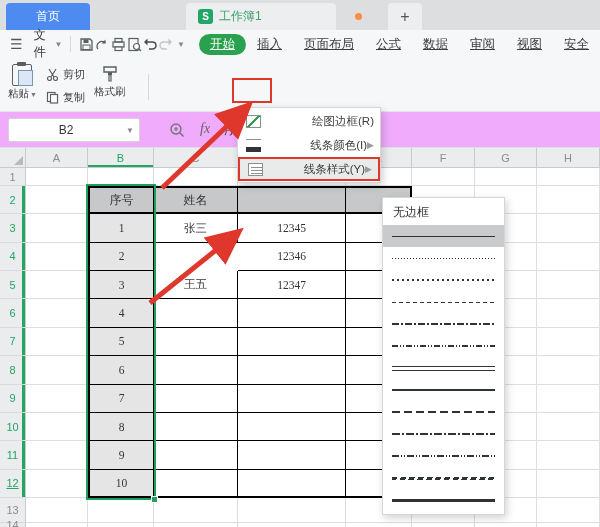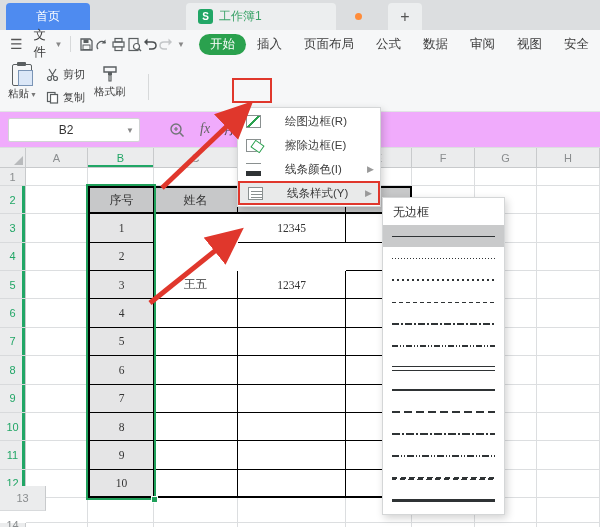--- a/index.html
+++ b/index.html
@@ -27,21 +27,21 @@
   #menu-bar { position:absolute; left:0; top:30px; width:600px; height:28px; background:#f6f7f8;
          display:flex; align-items:center; font-size:12.5px; color:#3d3d3d; }
   #hamburger { margin-left:10px; font-size:14px; color:#555; }
   #file-menu { margin-left:11px; }
   .chev { font-size:8px; color:#888; margin-left:3px; }
   .vdiv { width:1px; height:16px; background:#d7d9da; margin:0 8px; }
   .qicon { width:22px; height:20px; display:flex; align-items:center; justify-content:center; }
   .qicon svg { display:block; }
   #start-pill { margin-left:14px; background:#2aa14e; color:#fff; border-radius:11px;
          padding:2px 11px; font-size:12.5px; }
-  .menu-tab { margin-left:0; padding:0 11px; white-space:nowrap; }
+  .menu-tab { margin-left:0; padding:0 11px; white-space:nowrap;text-decoration:underline; }
 
   
   #toolbar { position:absolute; left:0; top:58px; width:600px; height:54px; background:#f6f7f8;
          border-bottom:1px solid #e2e4e5; font-size:10.5px; color:#3d3d3d; }
   .tb-abs { position:absolute; }
   .big-btn { display:flex; flex-direction:column; align-items:center; gap:1px; }
   .sm-row { display:flex; align-items:center; gap:4px; font-size:11px; height:16px; }
   .combo { background:#fff; border:1px solid #c8cacc; border-radius:2px; height:20px;
          display:flex; align-items:center; justify-content:space-between; padding:0 5px; font-size:12px; }
   .combo .chev { font-size:8px; }
@@ -75,21 +75,21 @@
          background:#ebeced; font-size:11px; color:#8a8d8f; font-family:"Liberation Sans",sans-serif; }
   .corner-tri { position:absolute; right:2px; bottom:2px; width:0; height:0;
          border-left:9px solid transparent; border-bottom:9px solid #b8babc; }
   #selection-rect { position:absolute; border:2px solid #1fa05a; pointer-events:none; }
   #fill-handle { position:absolute; width:7px; height:7px; background:#1fa05a; border:1px solid #fff; }
 
   
   #border-menu { position:absolute; left:237px; top:107px; width:144px; background:#fff;
          border:1px solid #d4d6d7; box-shadow:2px 3px 8px rgba(0,0,0,.18); padding:1px 0; z-index:40; }
   .menu-item { height:24px; display:flex; align-items:center; padding:0 6px 0 8px; font-size:11.5px; color:#3d3d3d; }
-  .menu-item .lbl { flex:1; margin-left:24px; white-space:nowrap; }
+  .menu-item .lbl { flex:1; margin-left:4px; white-space:nowrap;text-align:right; }
   .menu-item .sub { font-size:9px; color:#999; }
   .menu-item.hl { background:#e9eaea; border:2px solid #e0372c; }
   .mi-icon { width:15px; height:13px; border:1px solid #8a9090; position:relative; flex:none; background:#fff; }
   .mi-draw-border-icon:before { content:""; position:absolute; inset:0;
          background:linear-gradient(135deg,transparent 44%,#2aa14e 44%,#2aa14e 58%,transparent 58%); }
   .mi-draw-border-grid-icon:before { content:""; position:absolute; inset:0;
          background:linear-gradient(#8a9090,#8a9090) 0 5px/100% 1px no-repeat,
                     linear-gradient(#8a9090,#8a9090) 6px 0/1px 100% no-repeat; }
   .mi-erase-border-icon:before { content:""; position:absolute; left:5px; top:2px; width:9px; height:7px;
          background:#fff; border:1px solid #2aa14e; transform:rotate(35deg); }
@@ -349,28 +349,30 @@
       <div class="cell" style="left: 88px; top: 38px; width: 66px; height: 28.36px; border-width: 2px 1px 2px 2px; border-style: solid; border-color: rgb(0, 0, 0); background: rgb(199, 200, 201); font-family: &quot;Liberation Sans&quot;, sans-serif; font-size: 12px;">序号</div>
       <div class="cell" style="left: 154px; top: 38px; width: 84px; height: 28.36px; border-right: 1px solid rgb(0, 0, 0); border-bottom: 2px solid rgb(0, 0, 0); border-top: 2px solid rgb(0, 0, 0); background: rgb(199, 200, 201); font-family: &quot;Liberation Sans&quot;, sans-serif; font-size: 12px;">姓名</div>
       <div class="cell" style="left: 238px; top: 38px; width: 108px; height: 28.36px; border-right: 1px solid rgb(0, 0, 0); border-bottom: 2px solid rgb(0, 0, 0); border-top: 2px solid rgb(0, 0, 0); background: rgb(199, 200, 201); font-family: &quot;Liberation Sans&quot;, sans-serif; font-size: 12px;"></div>
       <div class="cell" style="left: 346px; top: 38px; width: 66px; height: 28.36px; border-right: 2px solid rgb(0, 0, 0); border-bottom: 2px solid rgb(0, 0, 0); border-top: 2px solid rgb(0, 0, 0); background: rgb(199, 200, 201); font-family: &quot;Liberation Sans&quot;, sans-serif; font-size: 12px;"></div>
       <div class="cell" style="left: 412px; top: 38px; width: 63px; height: 28.36px; border-right: 1px solid rgb(220, 222, 224); border-bottom: 1px solid rgb(220, 222, 224);"></div>
       <div class="cell" style="left: 475px; top: 38px; width: 62px; height: 28.36px; border-right: 1px solid rgb(220, 222, 224); border-bottom: 1px solid rgb(220, 222, 224);"></div>
       <div class="cell" style="left: 537px; top: 38px; width: 63px; height: 28.36px; border-right: 1px solid rgb(220, 222, 224); border-bottom: 1px solid rgb(220, 222, 224);"></div>
       <div class="hcell" style="left: 0px; top: 66.36px; width: 26px; height: 28.36px; border-right: 1px solid rgb(200, 202, 204); border-bottom: 1px solid rgb(216, 218, 220); color: rgb(33, 166, 102); box-shadow: rgb(33, 166, 102) -3px 0px 0px inset;">3</div>
       <div class="cell" style="left: 26px; top: 66.36px; width: 62px; height: 28.36px; border-right: 1px solid rgb(220, 222, 224); border-bottom: 1px solid rgb(220, 222, 224);"></div>
       <div class="cell" style="left: 88px; top: 66.36px; width: 66px; height: 28.36px; border-right: 1px solid rgb(0, 0, 0); border-bottom: 1px solid rgb(0, 0, 0); border-left: 2px solid rgb(0, 0, 0); background: rgb(229, 229, 230);">1</div>
+      <div class="cell" style="left: 154px; top: 66.36px; width: 84px; height: 28.36px; border-right: 1px solid rgb(0, 0, 0); border-bottom: 1px solid rgb(0, 0, 0);">张三</div>
       <div class="cell" style="left: 238px; top: 66.36px; width: 108px; height: 28.36px; border-right: 1px solid rgb(0, 0, 0); border-bottom: 1px solid rgb(0, 0, 0);">12345</div>
       <div class="cell" style="left: 346px; top: 66.36px; width: 66px; height: 28.36px; border-right: 2px solid rgb(0, 0, 0); border-bottom: 1px solid rgb(0, 0, 0);"></div>
       <div class="cell" style="left: 412px; top: 66.36px; width: 63px; height: 28.36px; border-right: 1px solid rgb(220, 222, 224); border-bottom: 1px solid rgb(220, 222, 224);"></div>
       <div class="cell" style="left: 475px; top: 66.36px; width: 62px; height: 28.36px; border-right: 1px solid rgb(220, 222, 224); border-bottom: 1px solid rgb(220, 222, 224);"></div>
       <div class="cell" style="left: 537px; top: 66.36px; width: 63px; height: 28.36px; border-right: 1px solid rgb(220, 222, 224); border-bottom: 1px solid rgb(220, 222, 224);"></div>
       <div class="hcell" style="left: 0px; top: 94.72px; width: 26px; height: 28.36px; border-right: 1px solid rgb(200, 202, 204); border-bottom: 1px solid rgb(216, 218, 220); color: rgb(33, 166, 102); box-shadow: rgb(33, 166, 102) -3px 0px 0px inset;">4</div>
       <div class="cell" style="left: 26px; top: 94.72px; width: 62px; height: 28.36px; border-right: 1px solid rgb(220, 222, 224); border-bottom: 1px solid rgb(220, 222, 224);"></div>
       <div class="cell" style="left: 88px; top: 94.72px; width: 66px; height: 28.36px; border-right: 1px solid rgb(0, 0, 0); border-bottom: 1px solid rgb(0, 0, 0); border-left: 2px solid rgb(0, 0, 0); background: rgb(229, 229, 230);">2</div>
+      <div class="cell" style="left: 238px; top: 94.72px; width: 108px; height: 28.36px; border-right: 1px solid rgb(0, 0, 0); border-bottom: 1px solid rgb(0, 0, 0);">12346</div>
       <div class="cell" style="left: 346px; top: 94.72px; width: 66px; height: 28.36px; border-right: 2px solid rgb(0, 0, 0); border-bottom: 1px solid rgb(0, 0, 0);"></div>
       <div class="cell" style="left: 412px; top: 94.72px; width: 63px; height: 28.36px; border-right: 1px solid rgb(220, 222, 224); border-bottom: 1px solid rgb(220, 222, 224);"></div>
       <div class="cell" style="left: 475px; top: 94.72px; width: 62px; height: 28.36px; border-right: 1px solid rgb(220, 222, 224); border-bottom: 1px solid rgb(220, 222, 224);"></div>
       <div class="cell" style="left: 537px; top: 94.72px; width: 63px; height: 28.36px; border-right: 1px solid rgb(220, 222, 224); border-bottom: 1px solid rgb(220, 222, 224);"></div>
       <div class="hcell" style="left: 0px; top: 123.08px; width: 26px; height: 28.36px; border-right: 1px solid rgb(200, 202, 204); border-bottom: 1px solid rgb(216, 218, 220); color: rgb(33, 166, 102); box-shadow: rgb(33, 166, 102) -3px 0px 0px inset;">5</div>
       <div class="cell" style="left: 26px; top: 123.08px; width: 62px; height: 28.36px; border-right: 1px solid rgb(220, 222, 224); border-bottom: 1px solid rgb(220, 222, 224);"></div>
       <div class="cell" style="left: 88px; top: 123.08px; width: 66px; height: 28.36px; border-right: 1px solid rgb(0, 0, 0); border-bottom: 1px solid rgb(0, 0, 0); border-left: 2px solid rgb(0, 0, 0); background: rgb(229, 229, 230);">3</div>
       <div class="cell" style="left: 154px; top: 123.08px; width: 84px; height: 28.36px; border-right: 1px solid rgb(0, 0, 0); border-bottom: 1px solid rgb(0, 0, 0);">王五</div>
       <div class="cell" style="left: 238px; top: 123.08px; width: 108px; height: 28.36px; border-right: 1px solid rgb(0, 0, 0); border-bottom: 1px solid rgb(0, 0, 0);">12347</div>
       <div class="cell" style="left: 346px; top: 123.08px; width: 66px; height: 28.36px; border-right: 2px solid rgb(0, 0, 0); border-bottom: 1px solid rgb(0, 0, 0);"></div>
@@ -433,21 +435,21 @@
       <div class="cell" style="left: 537px; top: 293.24px; width: 63px; height: 28.36px; border-right: 1px solid rgb(220, 222, 224); border-bottom: 1px solid rgb(220, 222, 224);"></div>
       <div class="hcell" style="left: 0px; top: 321.6px; width: 26px; height: 28.36px; border-right: 1px solid rgb(200, 202, 204); border-bottom: 1px solid rgb(216, 218, 220); color: rgb(33, 166, 102); box-shadow: rgb(33, 166, 102) -3px 0px 0px inset; text-decoration: underline;">12</div>
       <div class="cell" style="left: 26px; top: 321.6px; width: 62px; height: 28.36px; border-right: 1px solid rgb(220, 222, 224); border-bottom: 1px solid rgb(220, 222, 224);"></div>
       <div class="cell" style="left: 88px; top: 321.6px; width: 66px; height: 28.36px; border-right: 1px solid rgb(0, 0, 0); border-bottom: 2px solid rgb(0, 0, 0); border-left: 2px solid rgb(0, 0, 0); background: rgb(229, 229, 230);">10</div>
       <div class="cell" style="left: 154px; top: 321.6px; width: 84px; height: 28.36px; border-right: 1px solid rgb(0, 0, 0); border-bottom: 2px solid rgb(0, 0, 0);"></div>
       <div class="cell" style="left: 238px; top: 321.6px; width: 108px; height: 28.36px; border-right: 1px solid rgb(0, 0, 0); border-bottom: 2px solid rgb(0, 0, 0);"></div>
       <div class="cell" style="left: 346px; top: 321.6px; width: 66px; height: 28.36px; border-right: 2px solid rgb(0, 0, 0); border-bottom: 2px solid rgb(0, 0, 0);"></div>
       <div class="cell" style="left: 412px; top: 321.6px; width: 63px; height: 28.36px; border-right: 1px solid rgb(220, 222, 224); border-bottom: 1px solid rgb(220, 222, 224);"></div>
       <div class="cell" style="left: 475px; top: 321.6px; width: 62px; height: 28.36px; border-right: 1px solid rgb(220, 222, 224); border-bottom: 1px solid rgb(220, 222, 224);"></div>
       <div class="cell" style="left: 537px; top: 321.6px; width: 63px; height: 28.36px; border-right: 1px solid rgb(220, 222, 224); border-bottom: 1px solid rgb(220, 222, 224);"></div>
-      <div class="hcell" style="left: 0px; top: 338px; width: 46px; height: 25px; border-right: 1px solid rgb(200, 202, 204); border-bottom: 1px solid rgb(216, 218, 220);">13</div>
+      <div class="hcell" style="left: 0px; top: 350px; width: 26px; height: 25px; border-right: 1px solid rgb(200, 202, 204); border-bottom: 1px solid rgb(216, 218, 220);">13</div>
       <div class="cell" style="left: 26px; top: 350px; width: 62px; height: 25px; border-right: 1px solid rgb(220, 222, 224); border-bottom: 1px solid rgb(220, 222, 224);"></div>
       <div class="cell" style="left: 88px; top: 350px; width: 66px; height: 25px; border-right: 1px solid rgb(220, 222, 224); border-bottom: 1px solid rgb(220, 222, 224);"></div>
       <div class="cell" style="left: 154px; top: 350px; width: 84px; height: 25px; border-right: 1px solid rgb(220, 222, 224); border-bottom: 1px solid rgb(220, 222, 224);"></div>
       <div class="cell" style="left: 238px; top: 350px; width: 108px; height: 25px; border-right: 1px solid rgb(220, 222, 224); border-bottom: 1px solid rgb(220, 222, 224);"></div>
       <div class="cell" style="left: 346px; top: 350px; width: 66px; height: 25px; border-right: 1px solid rgb(220, 222, 224); border-bottom: 1px solid rgb(220, 222, 224);"></div>
       <div class="cell" style="left: 412px; top: 350px; width: 63px; height: 25px; border-right: 1px solid rgb(220, 222, 224); border-bottom: 1px solid rgb(220, 222, 224);"></div>
       <div class="cell" style="left: 475px; top: 350px; width: 62px; height: 25px; border-right: 1px solid rgb(220, 222, 224); border-bottom: 1px solid rgb(220, 222, 224);"></div>
       <div class="cell" style="left: 537px; top: 350px; width: 63px; height: 25px; border-right: 1px solid rgb(220, 222, 224); border-bottom: 1px solid rgb(220, 222, 224);"></div>
       <div class="hcell" style="left: 0px; top: 375px; width: 26px; height: 5px; border-right: 1px solid rgb(200, 202, 204); border-bottom: 1px solid rgb(216, 218, 220);">14</div>
       <div class="cell" style="left: 26px; top: 375px; width: 62px; height: 5px; border-right: 1px solid rgb(220, 222, 224); border-bottom: 1px solid rgb(220, 222, 224);"></div>
@@ -461,24 +463,20 @@
       <div id="selection-rect" style="left: 86px; top: 36px; width: 70px; height: 316px;"></div>
       <div id="fill-handle" style="left: 151px; top: 348px;"></div>
     </div>
 
   <div id="border-menu">
       <div class="menu-item">
         <span class="mi-icon mi-draw-border-icon"></span>
         <span class="lbl">绘图边框(R)</span>
       </div>
       <div class="menu-item">
-        <span class="mi-icon mi-erase-border-icon"></span>
-        <span class="lbl">擦除边框(E)</span>
-      </div>
-      <div class="menu-item">
         <span class="mi-icon mi-line-color-icon"></span>
         <span class="lbl">线条颜色(I)</span>
         <span class="sub">▶</span>
       </div>
       <div class="menu-item hl">
         <span class="mi-icon mi-line-style-icon"></span>
         <span class="lbl">线条样式(Y)</span>
         <span class="sub">▶</span>
       </div>
     </div>

